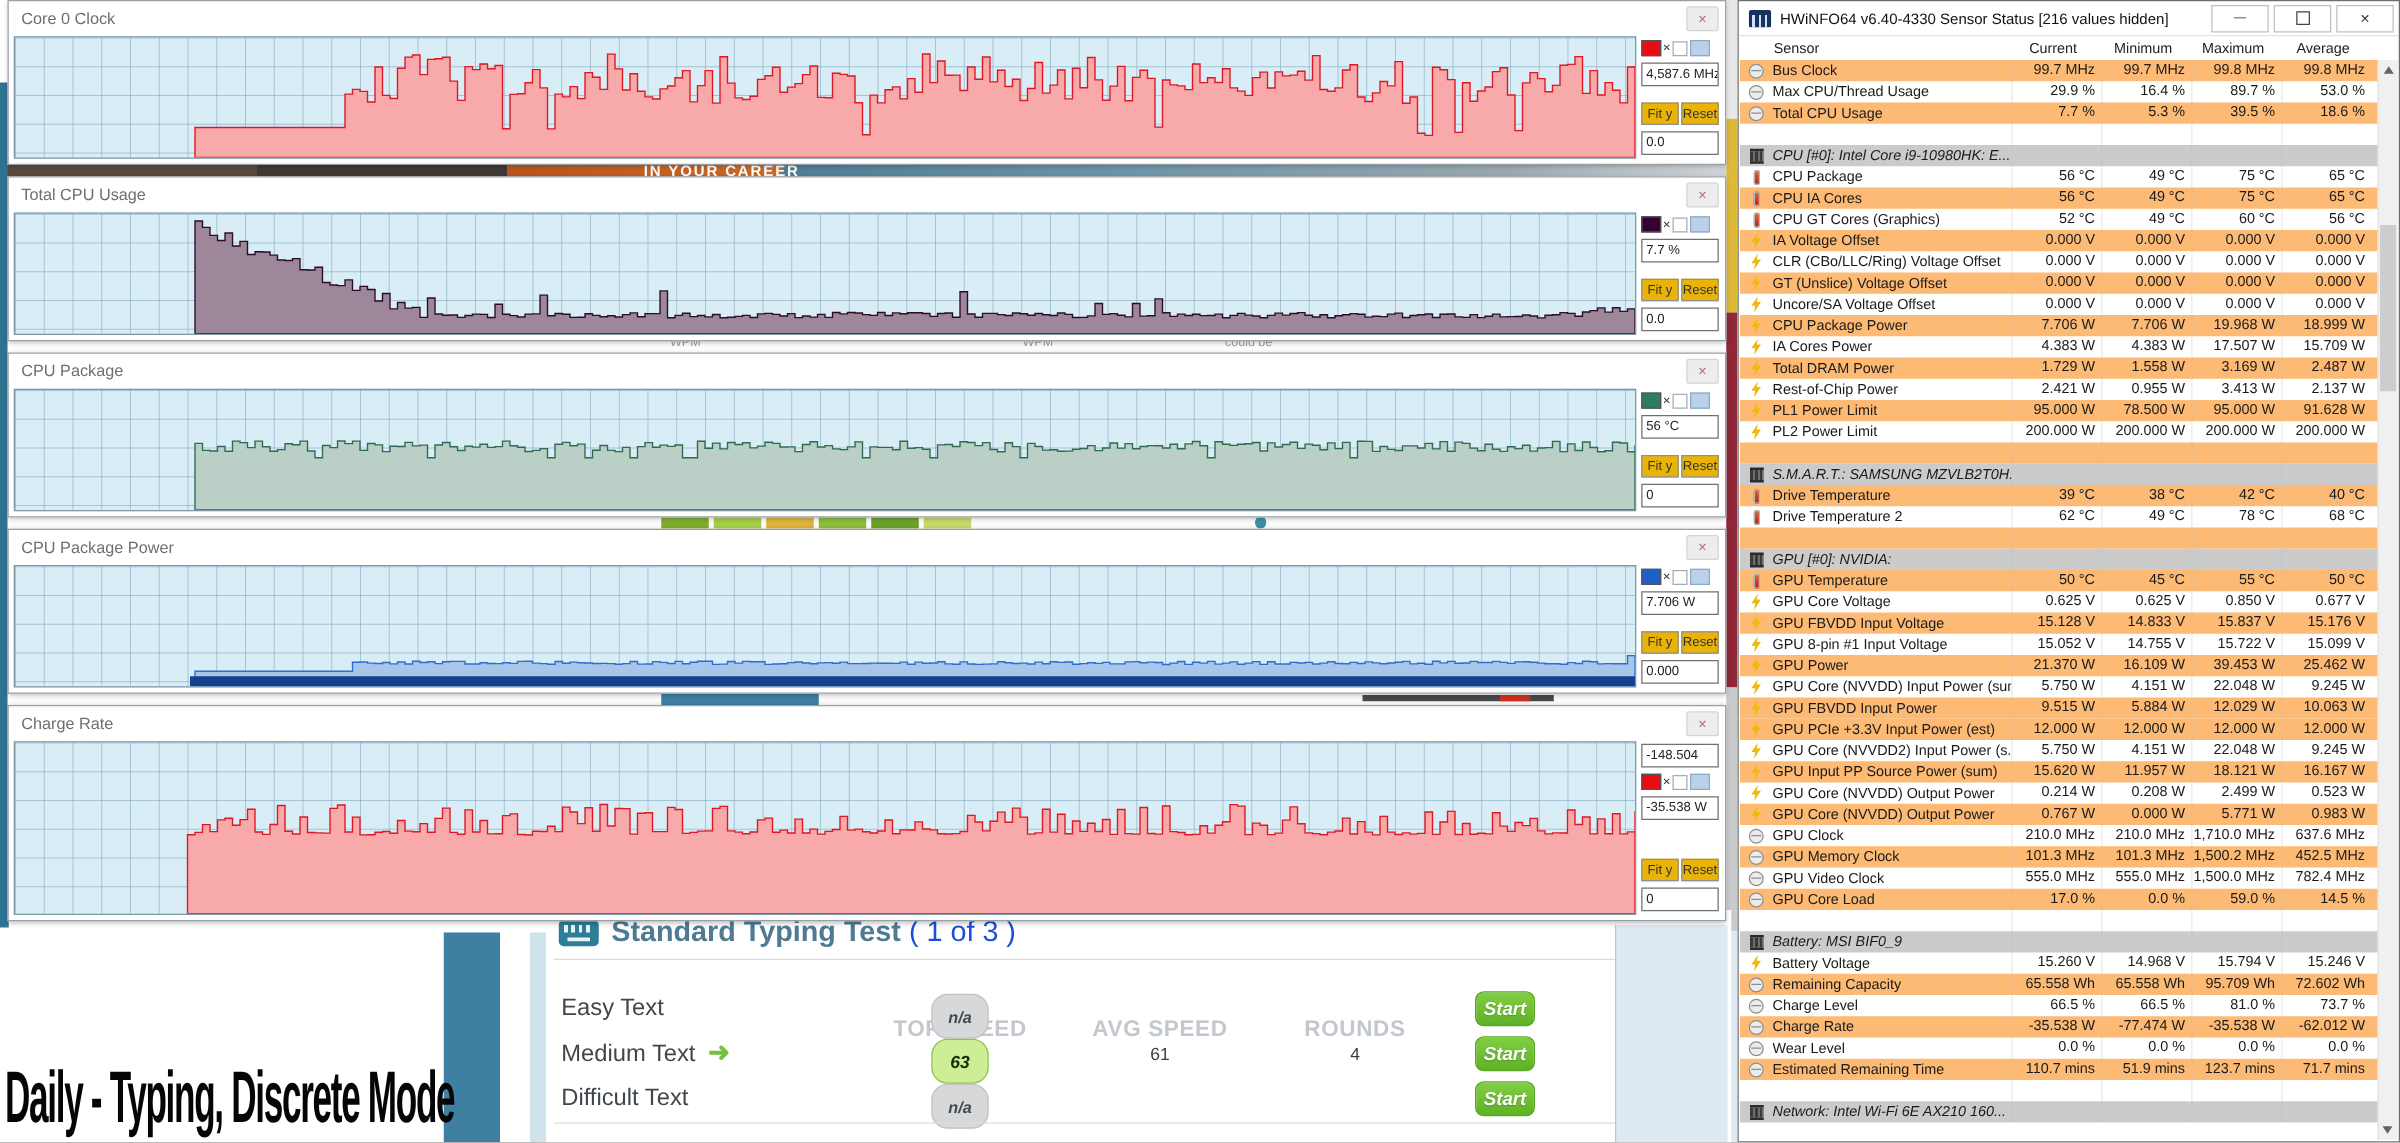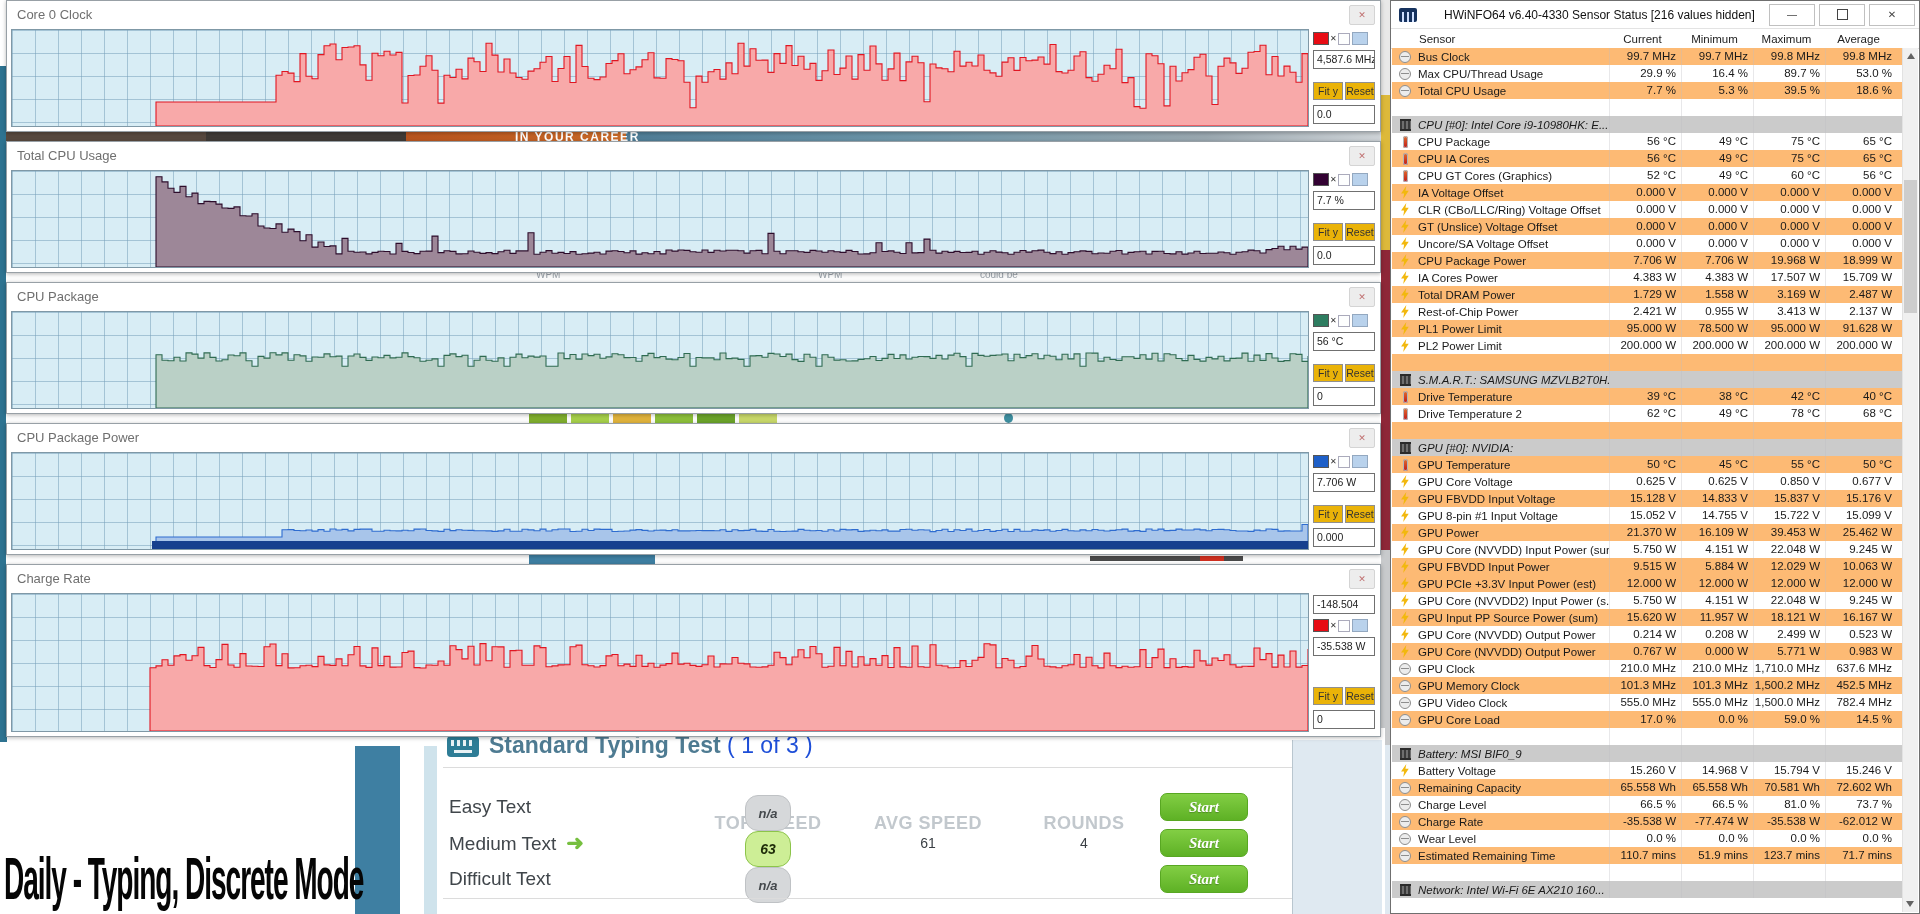--- a/index.html
+++ b/index.html
@@ -56,21 +56,21 @@
 
   
   #hwinfo{position:absolute;left:1390px;top:0;width:530px;height:914px;background:#fff;
     border:1px solid #6f6f6f;box-sizing:border-box;z-index:6;font-size:11.5px;color:#1a1a1a;}
   #hw-titlebar{height:27px;display:flex;align-items:center;padding:0 4px 0 8px;
     border-bottom:1px solid #e3e3e3;font-size:12px;color:#111;}
   #hw-icon{width:18px;height:14px;background:#16325e;border-radius:2px;margin-right:7px;flex:none;
     background-image:linear-gradient(90deg,transparent 3px,#cfe0ff 3px,#cfe0ff 5px,transparent 5px,
       transparent 8px,#cfe0ff 8px,#cfe0ff 10px,transparent 10px,transparent 13px,#cfe0ff 13px,#cfe0ff 15px,transparent 15px);
     background-position:0 4px;background-repeat:no-repeat;background-size:18px 10px;}
-  #hw-title-text{white-space:nowrap;overflow:hidden;margin-left:20px;}
+  #hw-title-text{white-space:nowrap;overflow:hidden;}
   #hw-btns{margin-left:auto;display:flex;gap:4px;}
   .cap{width:44px;height:20px;border:1px solid #c0c0c0;display:flex;align-items:center;
     justify-content:center;font-size:10px;color:#444;background:#fff;}
   .cap .maxbox{width:9px;height:9px;border:1px solid #444;}
   #hw-head{display:grid;grid-template-columns:26px 1fr 72px 72px 72px 72px 22px;height:19px;
     align-items:center;border-bottom:1px solid #dcdcdc;color:#222;}
   #hw-head .hv{text-align:center;padding-right:5px;}
   #hw-head .hs{padding-left:2px;}
   #hw-rows{position:absolute;top:47px;left:1px;right:16px;bottom:1px;overflow:hidden;}
   .hrow{display:grid;grid-template-columns:26px 1fr 72px 72px 72px 72px 6px;height:17px;align-items:center;}
@@ -110,24 +110,24 @@
     color:#c2c8cd;letter-spacing:.5px;white-space:nowrap;margin-top:37px;}
   .t-row{position:absolute;left:0;width:100%;height:30px;}
   .t-label{position:absolute;left:12px;top:0;font-size:19px;color:#40464b;line-height:30px;white-space:nowrap;}
   .t-arrow{color:#76bf3f;font-weight:bold;font-size:21px;margin-left:10px;}
   .pill{position:absolute;top:3px;transform:translateX(-50%);min-width:46px;height:36px;border-radius:13px;
     font-size:13px;font-style:italic;font-weight:bold;display:flex;align-items:center;justify-content:center;
     box-sizing:border-box;padding:0 10px;}
   .pill.na{background:#d6d8da;border:1px solid #bfc2c5;color:#45494d;}
   .pill.score{background:#cdee96;border:1px solid #8cc44a;color:#1d2b08;font-size:14px;}
   .t-num{position:absolute;top:0;transform:translateX(-50%);font-size:14px;color:#3a3f44;line-height:30px;}
-  .start-btn{position:absolute;top:1px;transform:translateX(-50%);width:88px;height:28px;border-radius:7px;
+  .start-btn{position:absolute;top:1px;transform:translateX(-50%);width:48px;height:28px;border-radius:7px;
     background:linear-gradient(#82ce44,#5eb125);color:#fff;font-size:15px;font-weight:bold;font-style:italic;
     display:flex;align-items:center;justify-content:center;border:1px solid #58a722;box-sizing:border-box;
-    text-shadow:0 1px 1px rgba(0,0,0,.25);cursor:pointer;font-family:Liberation Serif, serif;}
+    text-shadow:0 1px 1px rgba(0,0,0,.25);cursor:pointer;}
 
   #daily{position:absolute;left:4px;top:845px;z-index:8;font-size:54px;font-weight:bold;color:#050505;
     white-space:nowrap;transform:scaleX(.52) scaleY(1.08);transform-origin:left top;letter-spacing:-2px;}
 </style>
 </head>
 <body>
 
 <div id="stage">
 
   <div id="left-teal" class="bgfrag"></div>
@@ -809,21 +809,21 @@
           <span class="v">15.246 V</span>
           <span></span>
         </div>
         <div class="hrow odd">
           <span class="icwrap">
             <span class="ic-g"></span>
           </span>
           <span class="lbl">Remaining Capacity</span>
           <span class="v">65.558 Wh</span>
           <span class="v">65.558 Wh</span>
-          <span class="v">70.581 Wh</span>
+          <span class="v">95.709 Wh</span>
           <span class="v">72.602 Wh</span>
           <span></span>
         </div>
         <div class="hrow">
           <span class="icwrap">
             <span class="ic-g"></span>
           </span>
           <span class="lbl">Charge Level</span>
           <span class="v">66.5 %</span>
           <span class="v">66.5 %</span>

